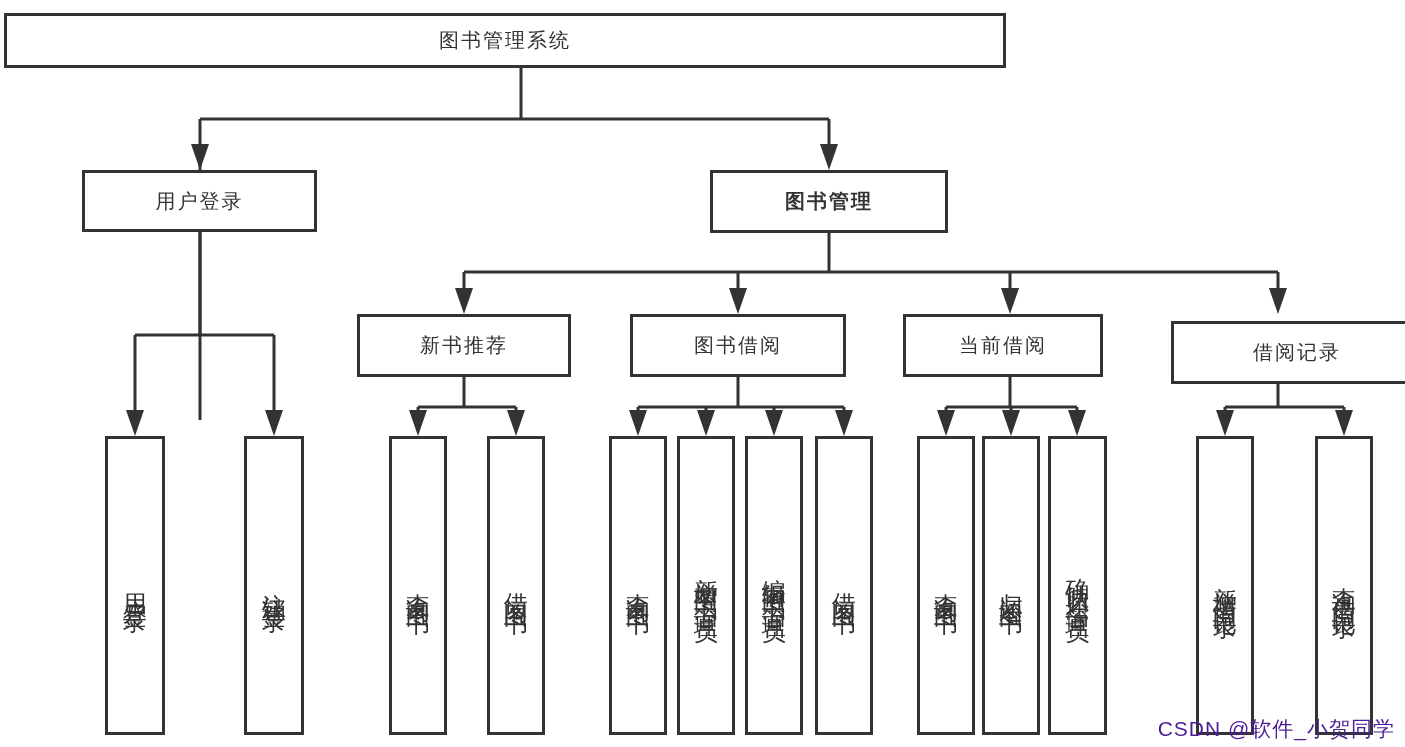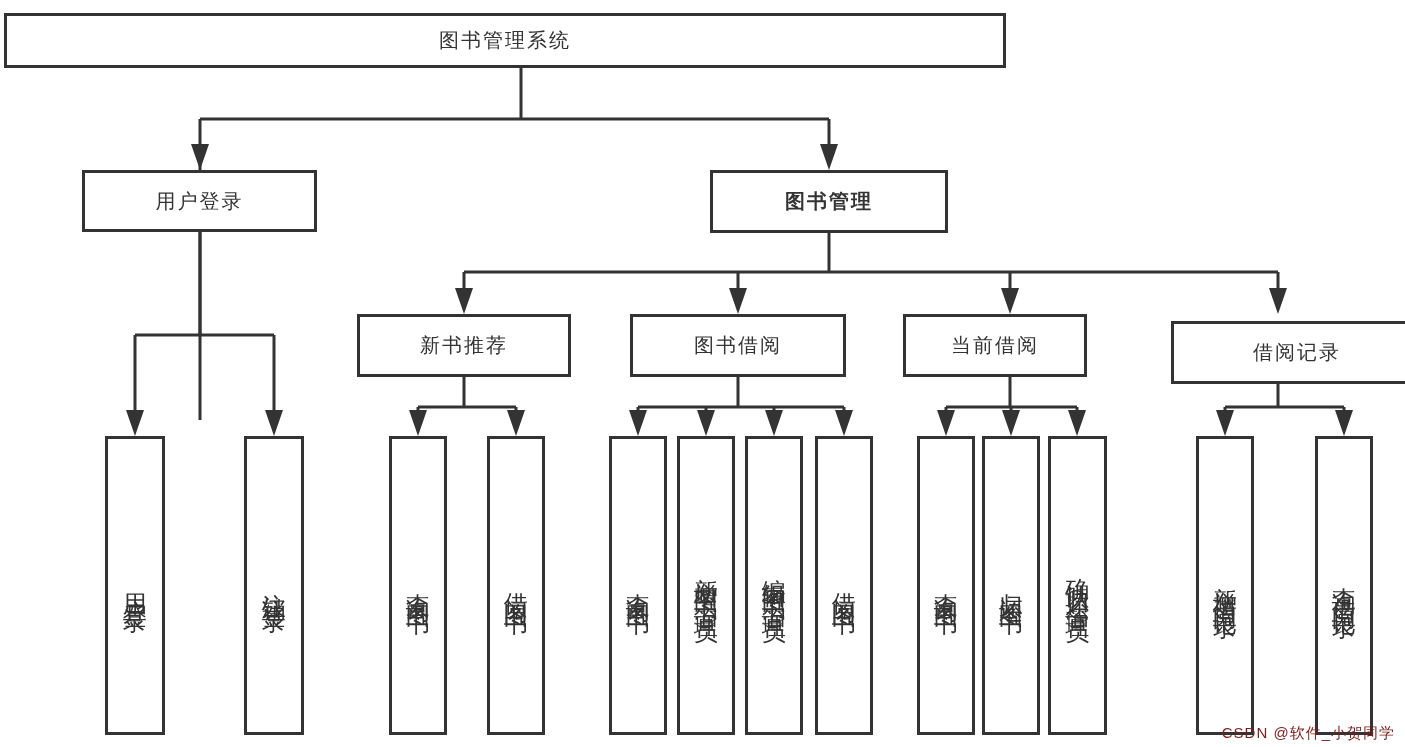--- a/index.html
+++ b/index.html
@@ -36,23 +36,23 @@
     writing-mode: vertical-rl;
     text-orientation: mixed;
     font-size: 24px;
     line-height: 1.15;
     letter-spacing: 6px;
   }
   .watermark {
     position: absolute;
     right: 10px;
     bottom: 4px;
-    font-size: 15px;
+    font-size: 21px;
     letter-spacing: 1px;
-    color: #7f1d1d;
+    color: #4c1d95;
     white-space: nowrap;
   }
 </style>
 </head>
 <body>
 
 <div class="canvas">
 
   <svg class="connectors" viewBox="0 0 1405 747" xmlns="http://www.w3.org/2000/svg">
     <g stroke="#333333" stroke-width="3" fill="none">
@@ -97,21 +97,21 @@
   <div class="node node-h" style="left:710px; top:170px; width:238px; height:63px;font-weight:bold;">
     <span>图书管理</span>
   </div>
 
   <div class="node node-h" style="left:357px; top:314px; width:214px; height:63px;">
     <span>新书推荐</span>
   </div>
   <div class="node node-h" style="left:630px; top:314px; width:216px; height:63px;">
     <span>图书借阅</span>
   </div>
-  <div class="node node-h" style="left:903px; top:314px; width:184px; height:63px;">
+  <div class="node node-h" style="left:903px; top:314px; width:200px; height:63px;">
     <span>当前借阅</span>
   </div>
   <div class="node node-h" style="left:1171px; top:321px; width:252px; height:63px;">
     <span>借阅记录</span>
   </div>
 
   <div class="node node-v" style="left:105px; top:436px; width:60px; height:299px;">
     <span>用户登录</span>
   </div>
   <div class="node node-v" style="left:244px; top:436px; width:60px; height:299px;">

